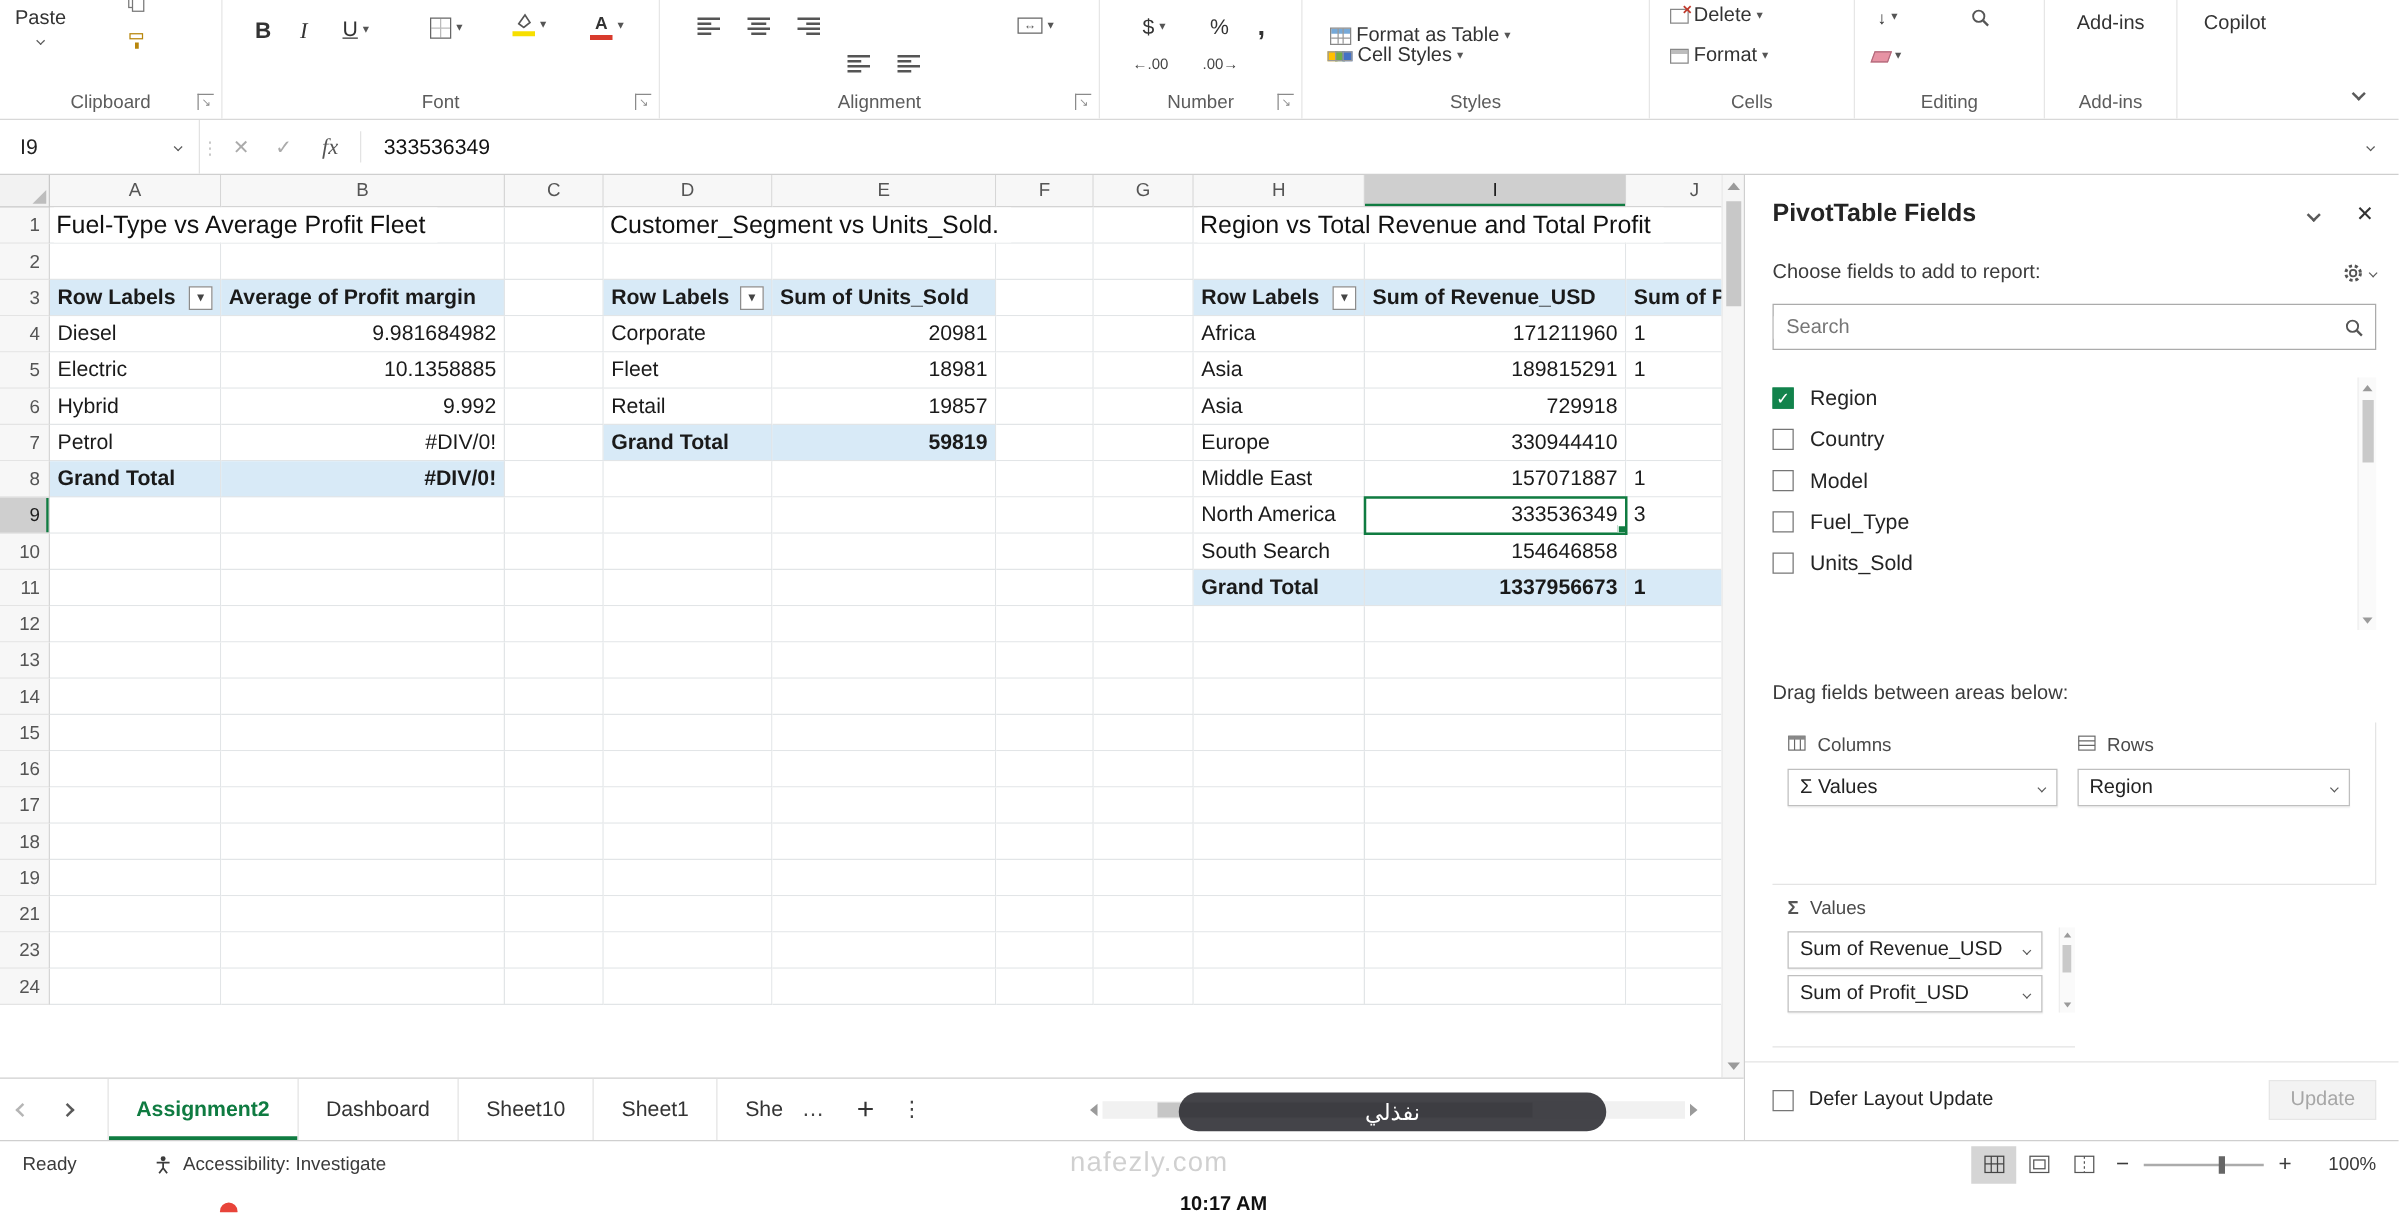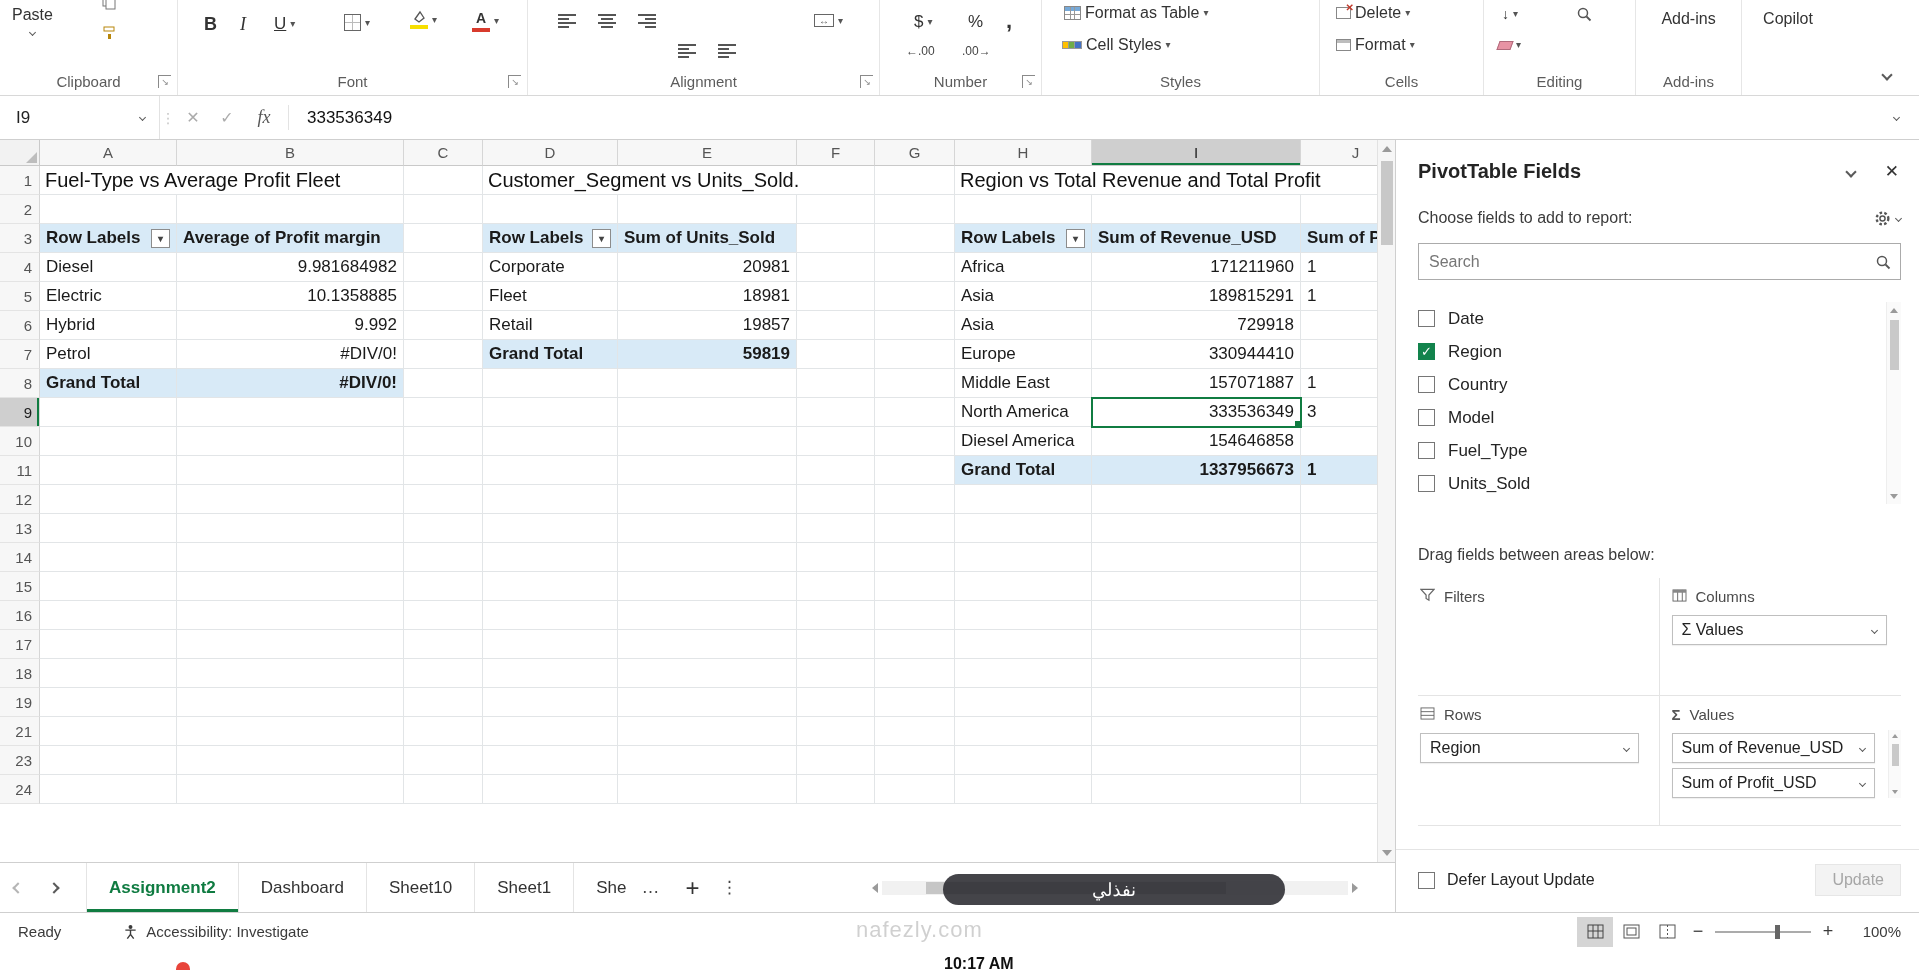--- a/index.html
+++ b/index.html
@@ -288,21 +288,21 @@
           <span>←.00</span>
         </div>
       <div class="ric" style="left:82px;top:44px;font-size:12px;color:#444">
           <span>.00→</span>
         </div>
       <span class="rlabel">Number</span>
       <span class="launcher">↘</span>
     </div>
 
     <div class="rgroup" style="left:1042px;width:278px">
-      <div class="ric" style="left:22px;top:4px">
+      <div class="ric" style="left:22px;top:20px">
         <span class="tblic"></span>
         <span style="font-size:16px">Format as Table</span>
           <span class="dd">▾</span>
       </div>
       <div class="ric" style="left:22px;top:36px">
         <span class="stylesq">
             <i style="background:#FFC000"></i>
             <i style="background:#70AD47"></i>
             <i style="background:#4472C4"></i>
           </span>
@@ -607,21 +607,21 @@
             <div class="g-row">
               <div class="g-rowhead">10</div>
               <div class="g-cell" style="width:137px"></div>
               <div class="g-cell" style="width:227px"></div>
               <div class="g-cell" style="width:79px"></div>
               <div class="g-cell" style="width:135px"></div>
               <div class="g-cell" style="width:179px"></div>
               <div class="g-cell" style="width:78px"></div>
               <div class="g-cell" style="width:80px"></div>
               <div class="g-cell" style="width:137px">
-                <span class="cv">Diesel America</span>
+                <span class="cv">South Search</span>
               </div>
               <div class="g-cell right" style="width:209px">
                 <span class="cv">154646858</span>
               </div>
               <div class="g-cell" style="width:110px"></div>
             </div>
             <div class="g-row">
               <div class="g-rowhead">11</div>
               <div class="g-cell" style="width:137px"></div>
               <div class="g-cell" style="width:227px"></div>
@@ -857,24 +857,20 @@
         <input placeholder="Search" style="">
         <span class="mag">
             <svg width="16" height="16">
               <circle cx="7" cy="7" r="4.5" fill="none" stroke="#555" stroke-width="1.5"></circle>
               <line x1="10.5" y1="10.5" x2="14.5" y2="14.5" stroke="#555" stroke-width="1.8"></line>
             </svg>
           </span>
       </div>
 
       <div class="field-list">
-        <div class="field-row">
-          <span class="cb"></span>
-          <span class="fl">Date</span>
-        </div>
         <div class="field-row checked">
           <span class="cb">
               <span class="ck">✓</span>
             </span>
           <span class="fl">Region</span>
         </div>
         <div class="field-row">
           <span class="cb"></span>
           <span class="fl">Country</span>
         </div>
@@ -897,28 +893,20 @@
           <div class="ls-thumb"></div>
           <span class="ls-btn ls-bottom">
               <i class="tri-d" style="border-left-width:4px;border-right-width:4px;border-top-width:5px"></i>
             </span>
         </div>
       </div>
 
       <div class="drag-hint">Drag fields between areas below:</div>
 
       <div class="areas">
-        <div class="area leftcol">
-          <div class="area-head">
-            <span><svg width="15" height="14" viewBox="0 0 16 14">
-                  <path d="M1 1 h14 l-5.5 6 v5.5 l-3 -1.8 v-3.7 z" fill="none" stroke="#666" stroke-width="1.3"></path>
-                </svg></span>
-            <span>Filters</span>
-          </div>
-        </div>
         <div class="area rightcol">
           <div class="area-head">
             <span><svg width="15" height="13" viewBox="0 0 16 14">
                   <rect x="1" y="1" width="14" height="12" fill="none" stroke="#666"></rect>
                   <line x1="6" y1="1" x2="6" y2="13" stroke="#666"></line>
                   <line x1="11" y1="1" x2="11" y2="13" stroke="#666"></line>
                   <rect x="1" y="1" width="14" height="3" fill="#888"></rect>
                 </svg></span>
             <span>Columns</span>
           </div>

